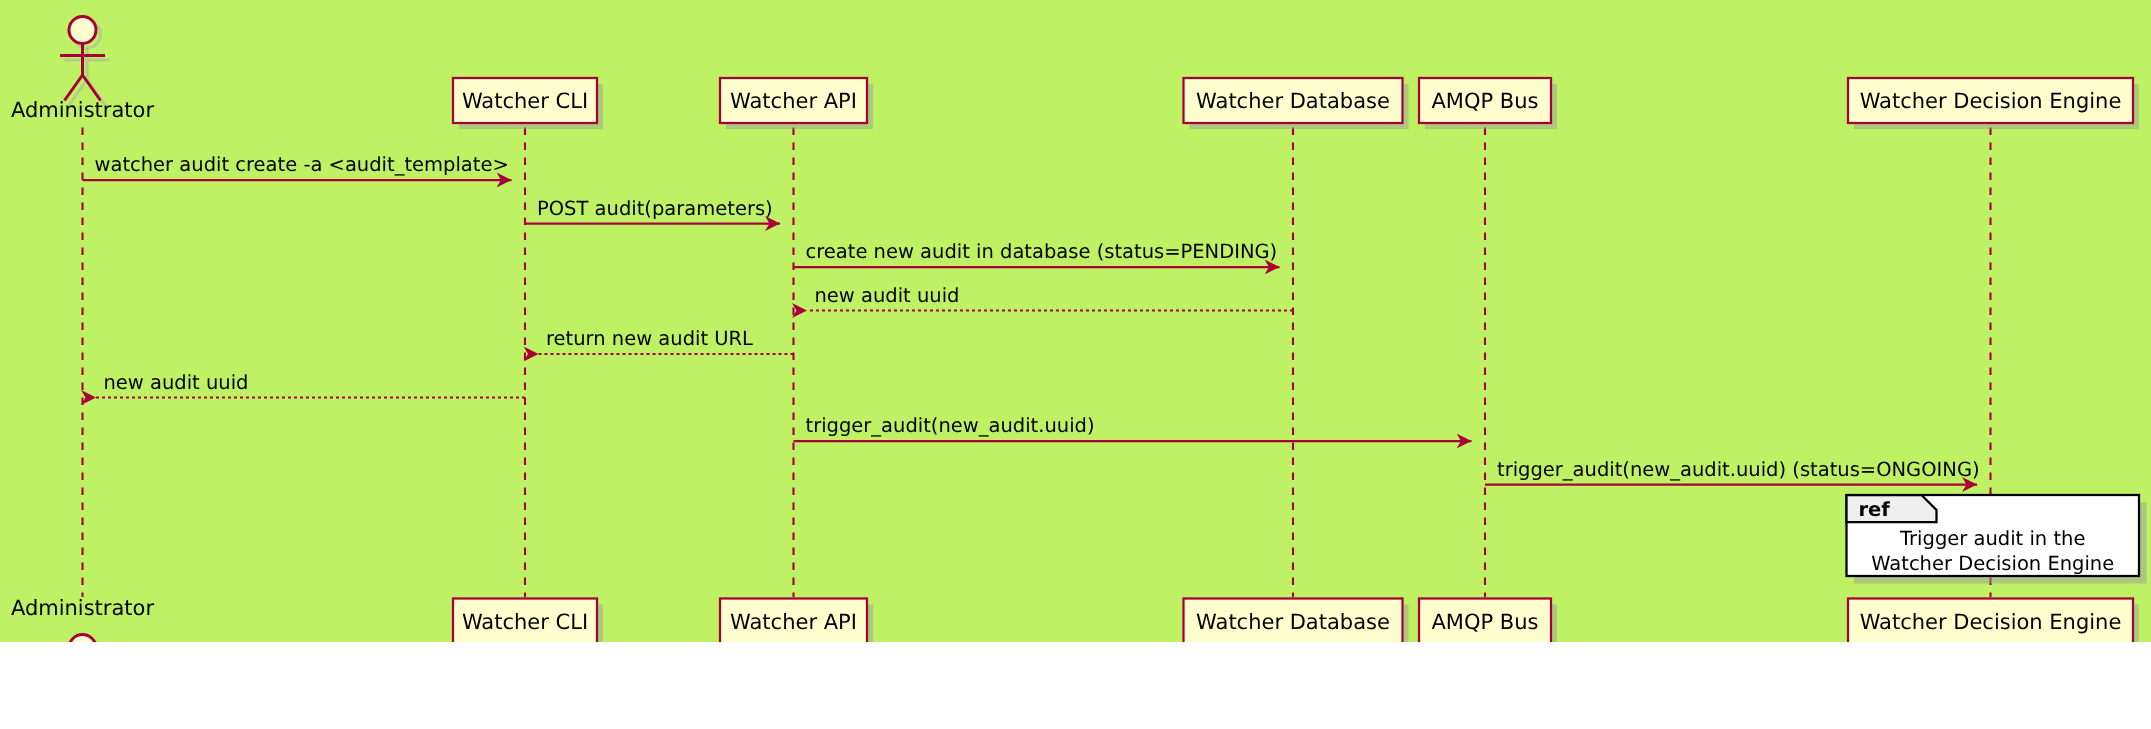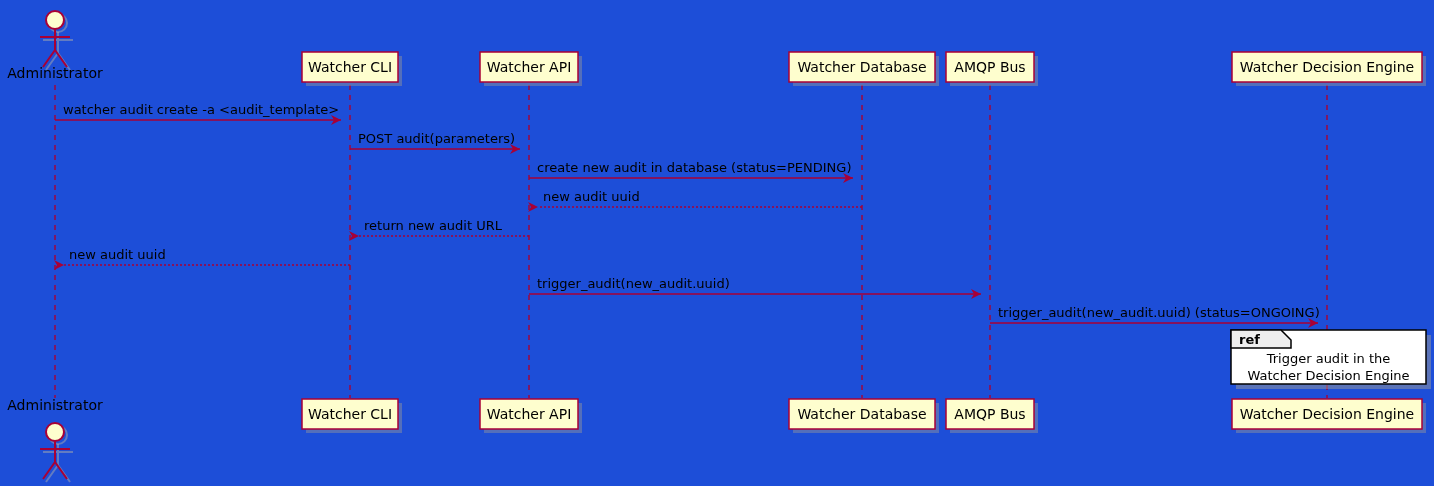--- a/index.html
+++ b/index.html
@@ -3,22 +3,22 @@
 <meta charset="utf-8">
 <style>
   html, body {
     margin: 0;
     padding: 0;
     background: #FFFFFF;
   }
   #diagram-root {
     position: relative;
     width: 1434px;
-    height: 486px;
-    background: #1d4ed8;
+    height: 428px;
+    background: #bef264;
     font-family: "DejaVu Sans", sans-serif;
     overflow: hidden;
   }
   svg.diagram-canvas {
     position: absolute;
     top: 0;
     left: 0;
     width: 1434px;
     height: 486px;
   }

